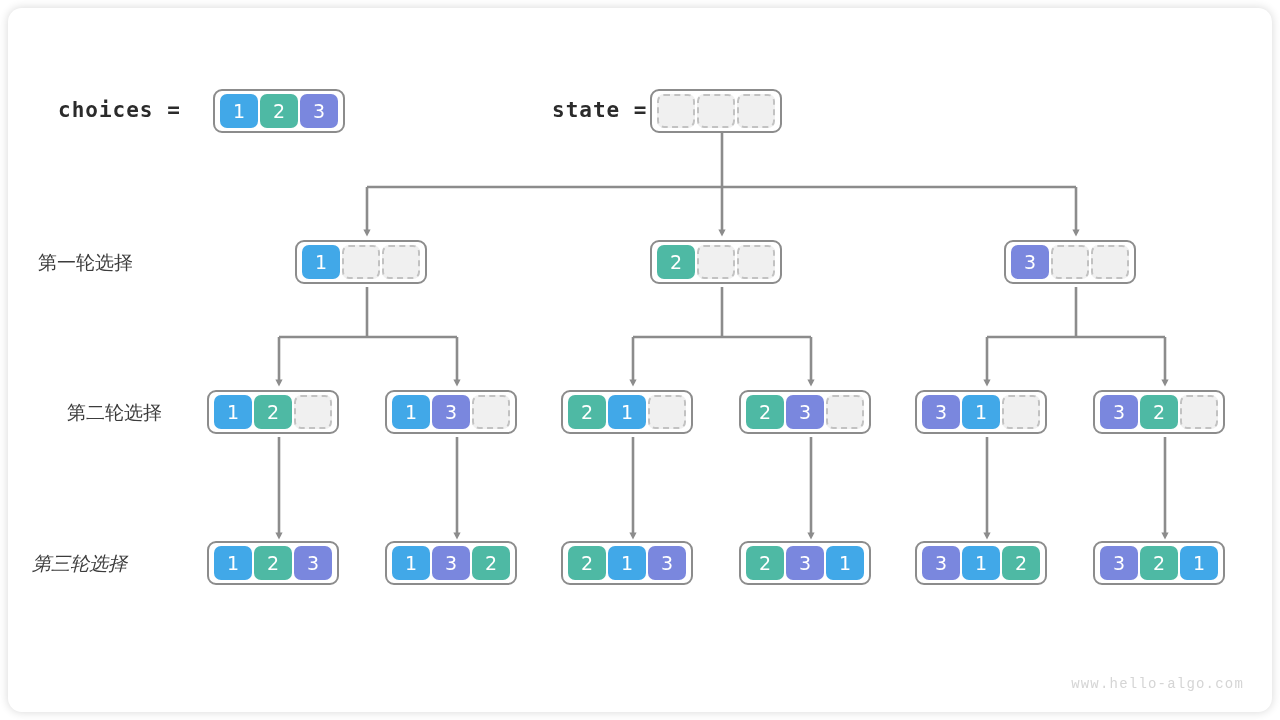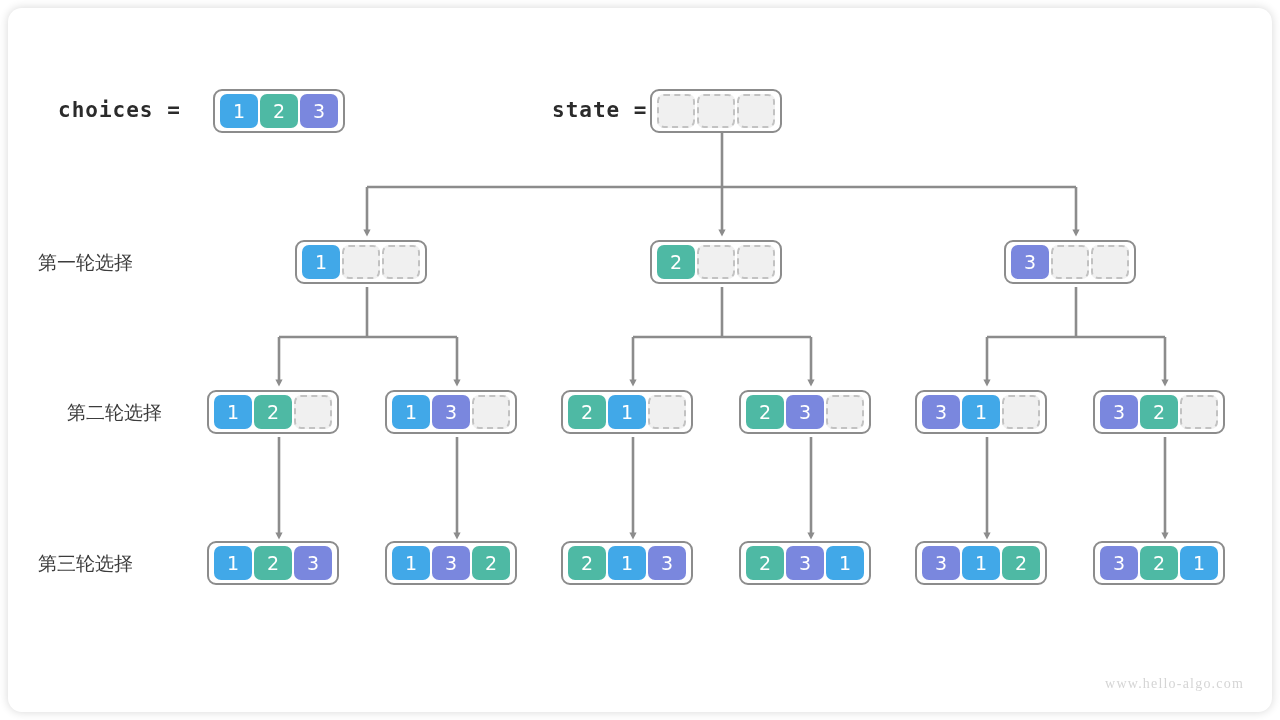--- a/index.html
+++ b/index.html
@@ -41,21 +41,21 @@
     position: absolute;
     font-family: "DejaVu Sans", sans-serif;
     font-size: 19px;
     color: #3c3c3c;
     white-space: nowrap;
   }
   #watermark {
     position: absolute;
     right: 36px;
     bottom: 28px;
-    font-family: Liberation Serif, serif;
+    font-family: Liberation Mono, monospace;
     font-size: 14px;
     color: #d5d5d5;
     letter-spacing: 1.2px;
     white-space: nowrap;
   }
 
   
   .array {
     position: absolute;
     display: flex;
@@ -152,21 +152,21 @@
       <div class="cell" style="background: rgb(122, 135, 222);">3</div>
     </div>
   <div class="array" id="state-array" style="left:650px; top:89px;">
       <div class="cell empty"></div>
       <div class="cell empty"></div>
       <div class="cell empty"></div>
     </div>
 
   <div class="row-label" style="left:38px; top:250px;">第一轮选择</div>
   <div class="row-label" style="left:38px; top:400px;margin-left:29px;">第二轮选择</div>
-  <div class="row-label" style="left:38px; top:551px;">第三轮选择</div>
+  <div class="row-label" style="left:32px; top:551px;font-style:italic;">第三轮选择</div>
 
   <div class="array" id="l1-0" style="left:295px; top:240px;">
       <div class="cell" style="background: rgb(65, 168, 232);">1</div>
       <div class="cell empty"></div>
       <div class="cell empty"></div>
     </div>
   <div class="array" id="l1-1" style="left:650px; top:240px;">
       <div class="cell" style="background: rgb(78, 185, 164);">2</div>
       <div class="cell empty"></div>
       <div class="cell empty"></div>

